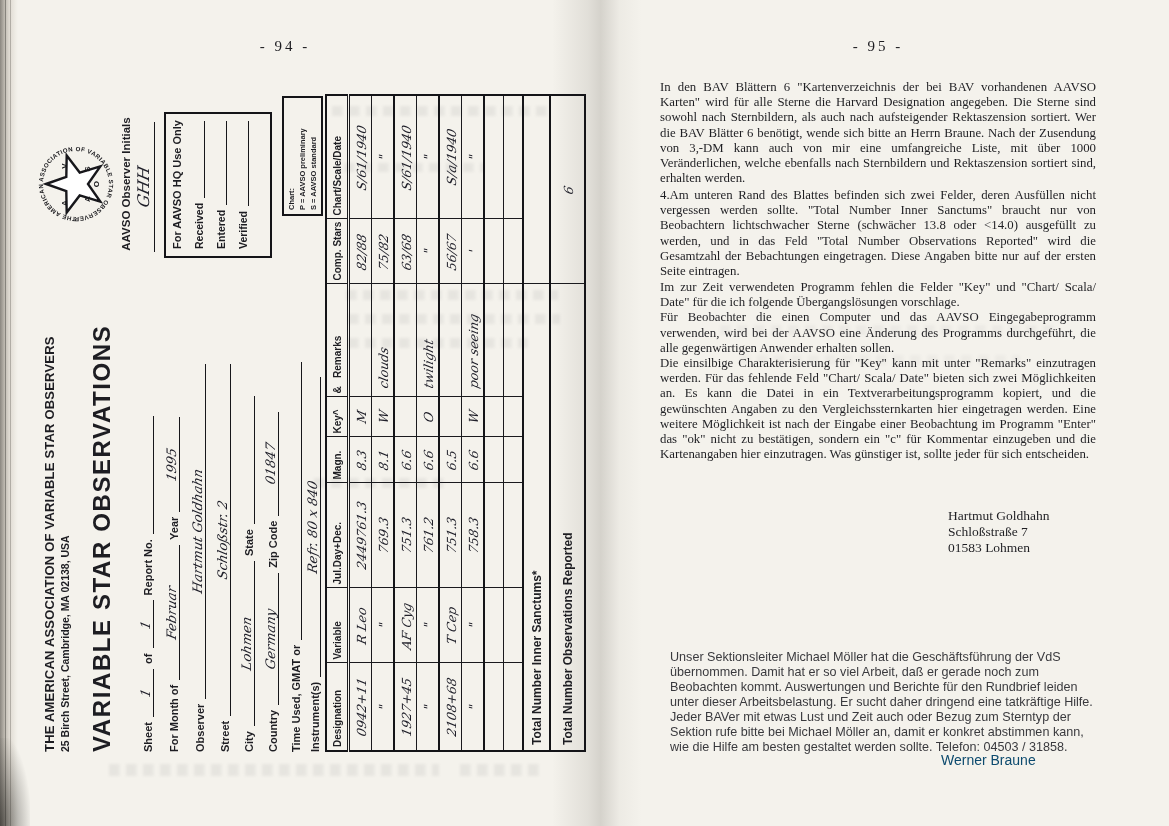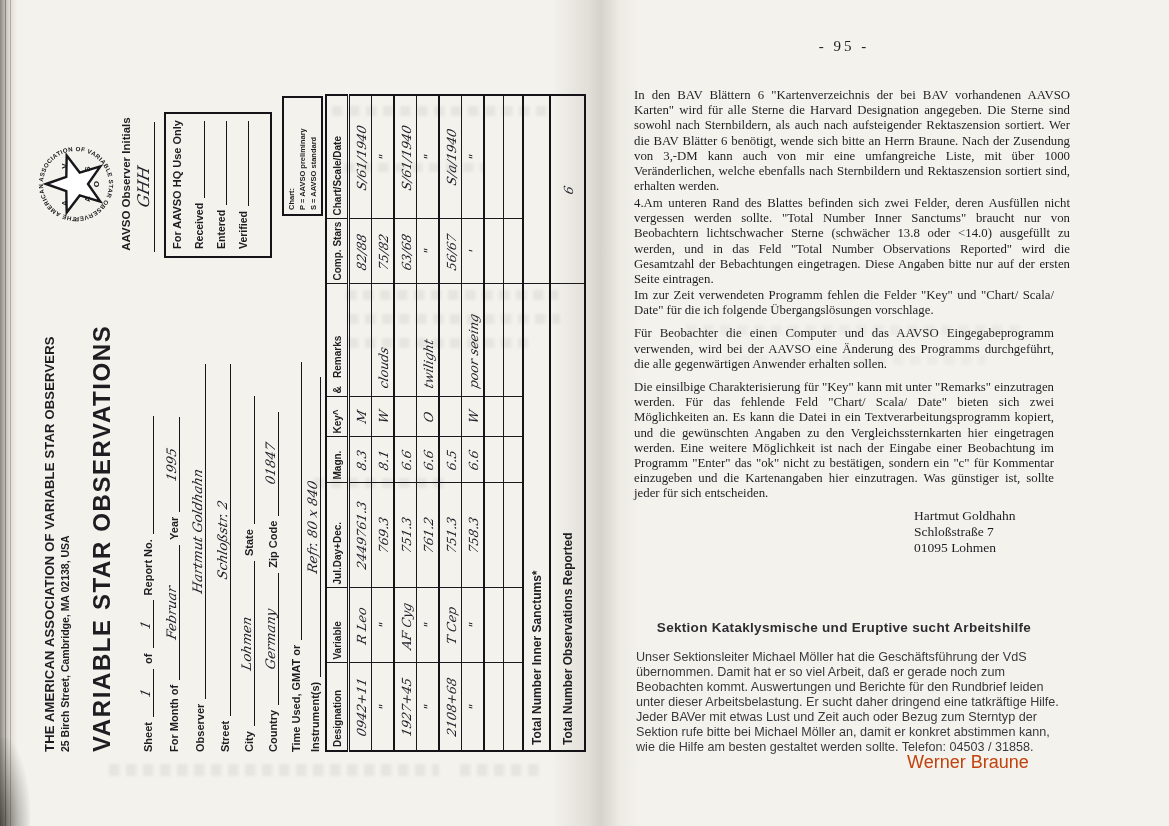--- a/index.html
+++ b/index.html
@@ -19,21 +19,21 @@
     background:linear-gradient(90deg,rgba(60,55,45,0) 0%,rgba(60,55,45,.10) 40%,rgba(60,55,45,.17) 54%,rgba(60,55,45,.04) 75%,rgba(60,55,45,0) 100%);}
   .corner-shadow{position:absolute;left:0;top:738px;width:30px;height:88px;
     background:radial-gradient(ellipse at 0% 100%,rgba(40,38,34,.65) 0%,rgba(40,38,34,.25) 45%,rgba(40,38,34,0) 75%);}
   .smudge{position:absolute;
     background:repeating-linear-gradient(90deg,rgba(95,95,100,.5) 0px,rgba(95,95,100,.5) 9px,rgba(95,95,100,0) 12px,rgba(95,95,100,0) 17px);
     filter:blur(1.6px);opacity:.18;}
 
   
   .page{position:absolute;top:0;height:826px;}
   .page-left{left:14px;width:542px;}
-  .page-right{left:626px;width:436px;text-decoration:underline;}
+  .page-right{left:660px;width:436px;text-decoration:underline;}
   .pageno{position:absolute;top:38px;left:0;width:100%;text-align:center;
     font-family:"Liberation Serif", serif;font-size:15px;letter-spacing:3px;color:#1c1c20;}
 
   
   .form-wrap{position:absolute;left:28px;top:92px;width:525px;height:660px;}
   .form{position:absolute;left:0;top:0;width:660px;height:525px;
     transform:rotate(-90deg) translateX(-660px);transform-origin:0 0;}
   .org-title{position:absolute;left:0;top:0;font-size:13px;font-weight:700;white-space:nowrap;letter-spacing:.2px;}
   .org-address{position:absolute;left:0;top:17px;font-size:10.5px;font-weight:700;white-space:nowrap;}
   .form-title{position:absolute;left:0;top:46px;font-size:24px;font-weight:700;letter-spacing:1.6px;white-space:nowrap;}
@@ -72,42 +72,43 @@
   table.obs td.c5{text-align:left;padding-left:8px;}
   table.obs td .hw{font-size:12.5px;}
   tr.totals td{border-top:2.5px solid #141418;}
   td.tlabel{text-align:left !important;font-size:12px;font-weight:700;padding-left:5px !important;}
   tr.t-sanctums td{height:25px;}
   tr.t-reported td{height:33px;}
   td.tval .hw{font-size:18px;}
 
   
   .ser{font-family:"Liberation Serif", serif;font-size:12.8px;line-height:15.2px;
-    color:#1f1f23;text-align:justify;margin:8px;}
+    color:#1f1f23;text-align:justify;margin:0;}
   .abs{position:absolute;left:0;width:436px;}
   .address{position:absolute;left:288px;font-family:"Liberation Serif", serif;
     font-size:13.5px;line-height:16px;color:#1f1f23;}
   .sec-head{position:absolute;left:0;width:436px;text-align:center;
     font-size:13.5px;font-weight:700;color:#2e2e32;letter-spacing:.3px;}
   .sec-body{position:absolute;left:10px;width:434px;font-size:12.6px;line-height:15px;
     color:#3a3a3e;text-align:left;margin:0;}
-  .signature{position:absolute;left:281px;font-size:18px;color:#c2410c;}
+  .signature{position:absolute;left:281px;font-size:14px;color:#0c4a6e;}
 </style>
 </head>
 <body>
 
 <div class="scan">
 
   <div class="edge-strip"></div>
   <div class="edge-line" style="left:5px"></div>
   <div class="edge-line" style="left:10px;opacity:.35"></div>
   <div class="gutter-shadow"></div>
   <div class="corner-shadow"></div>
 
   <div class="page page-left">
+    <div class="pageno">- 94 -</div>
 
     <div class="smudge" style="left:318px;top:106px;width:218px;height:10px"></div>
     <div class="smudge" style="left:330px;top:163px;width:140px;height:9px"></div>
     <div class="smudge" style="left:332px;top:290px;width:212px;height:10px"></div>
     <div class="smudge" style="left:334px;top:314px;width:212px;height:10px"></div>
     <div class="smudge" style="left:334px;top:338px;width:180px;height:10px"></div>
     <div class="smudge" style="left:300px;top:478px;width:130px;height:10px"></div>
     <div class="smudge" style="left:95px;top:764px;width:330px;height:12px"></div>
     <div class="smudge" style="left:446px;top:764px;width:84px;height:12px"></div>
 
@@ -341,24 +342,23 @@
     <div class="abs" style="top:280px">
       <p class="ser">Im zur Zeit verwendeten Programm fehlen die Felder "Key" und "Chart/ Scala/ Date" für die ich folgende Übergangslösungen vorschlage.</p>
       <p class="ser">Für Beobachter die einen Computer und das AAVSO Eingegabeprogramm verwenden, wird bei der AAVSO eine Änderung des Programms durchgeführt, die alle gegenwärtigen Anwender erhalten sollen.</p>
       <p class="ser">Die einsilbige Charakterisierung für "Key" kann mit unter "Remarks" einzutragen werden. Für das fehlende Feld "Chart/ Scala/ Date" bieten sich zwei Möglichkeiten an. Es kann die Datei in ein Textverarbeitungsprogramm kopiert, und die gewünschten Angaben zu den Vergleichssternkarten hier eingetragen werden. Eine weitere Möglichkeit ist nach der Eingabe einer Beobachtung im Programm "Enter" das "ok" nicht zu bestätigen, sondern ein "c" für Kommentar einzugeben und die Kartenangaben hier einzutragen. Was günstiger ist, sollte jeder für sich entscheiden.</p>
     </div>
 
 
     <div class="address" style="top:508px">
       <div>Hartmut Goldhahn</div>
       <div>Schloßstraße 7</div>
-      <div>01095 Lohmen</div>
+      <div>01583 Lohmen</div>
     </div>
 
-    <div class="sec-head" style="top:620px">Sektion Kataklysmische und Eruptive sucht Arbeitshilfe</div>
 
     <p class="sec-body" style="top:650px">Unser Sektionsleiter Michael Möller hat die Geschäftsführung der VdS übernommen. Damit hat er so viel Arbeit, daß er gerade noch zum Beobachten kommt. Auswertungen und Berichte für den Rundbrief  leiden unter dieser Arbeitsbelastung. Er sucht daher dringend eine tatkräftige Hilfe. Jeder BAVer mit etwas Lust und Zeit auch  oder  Bezug zum Sterntyp der Sektion rufe bitte bei Michael Möller an, damit er konkret abstimmen kann, wie die Hilfe am besten gestaltet werden sollte. Telefon: 04503 / 31858.</p>
 
     <div class="signature" style="top:752px">Werner Braune</div>
 
     <div class="smudge" style="left:60px;top:325px;width:340px;height:10px;opacity:.10"></div>
     <div class="smudge" style="left:80px;top:355px;width:280px;height:10px;opacity:.09"></div>
   </div>
 
 </div>

